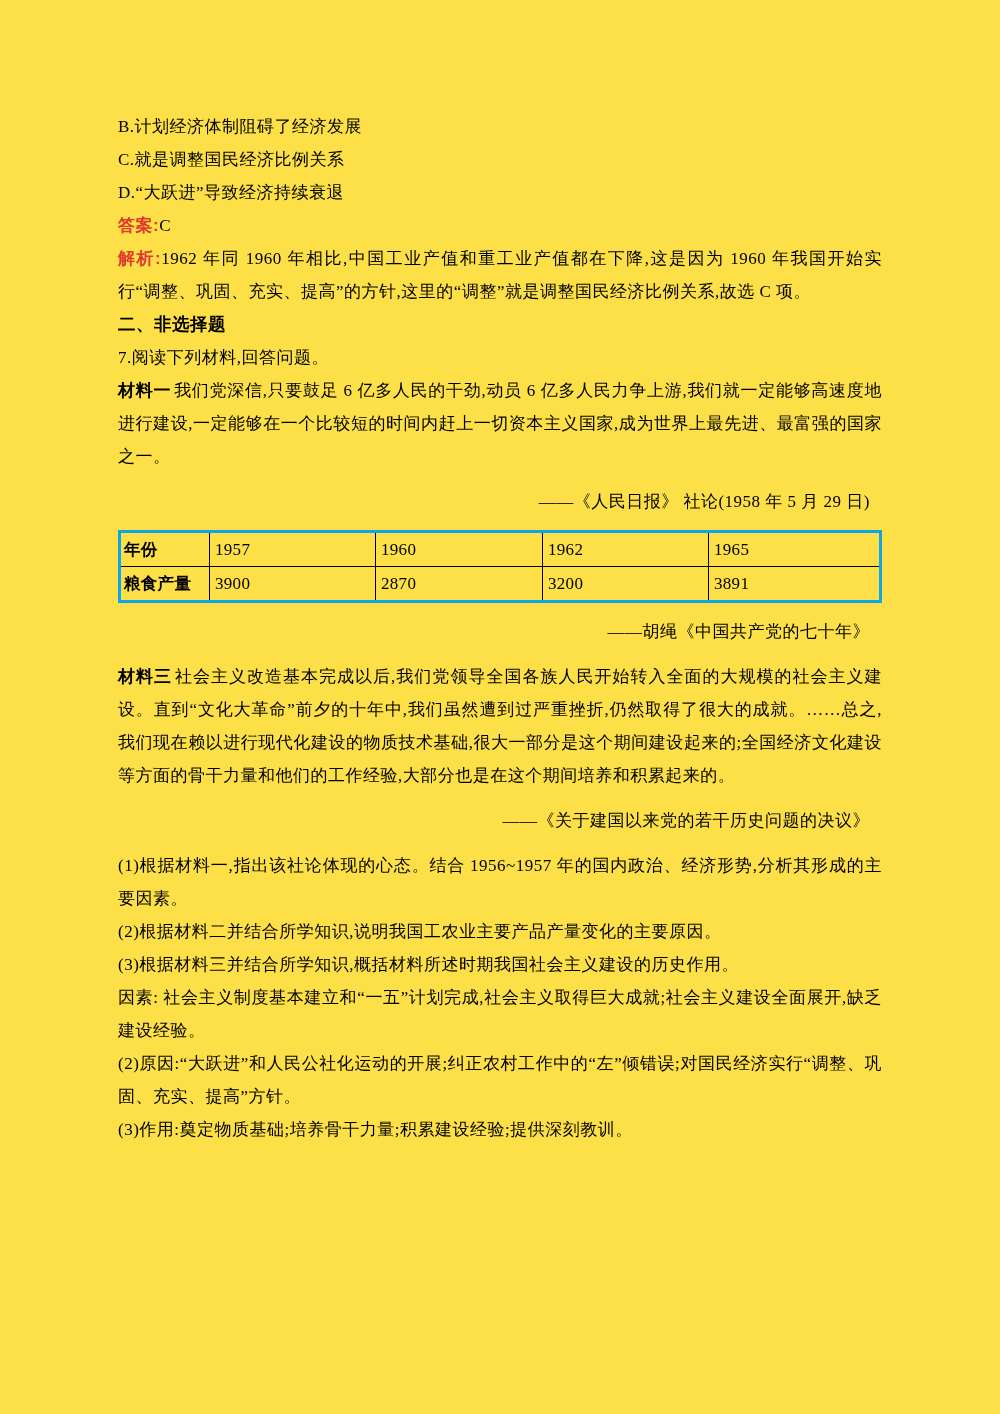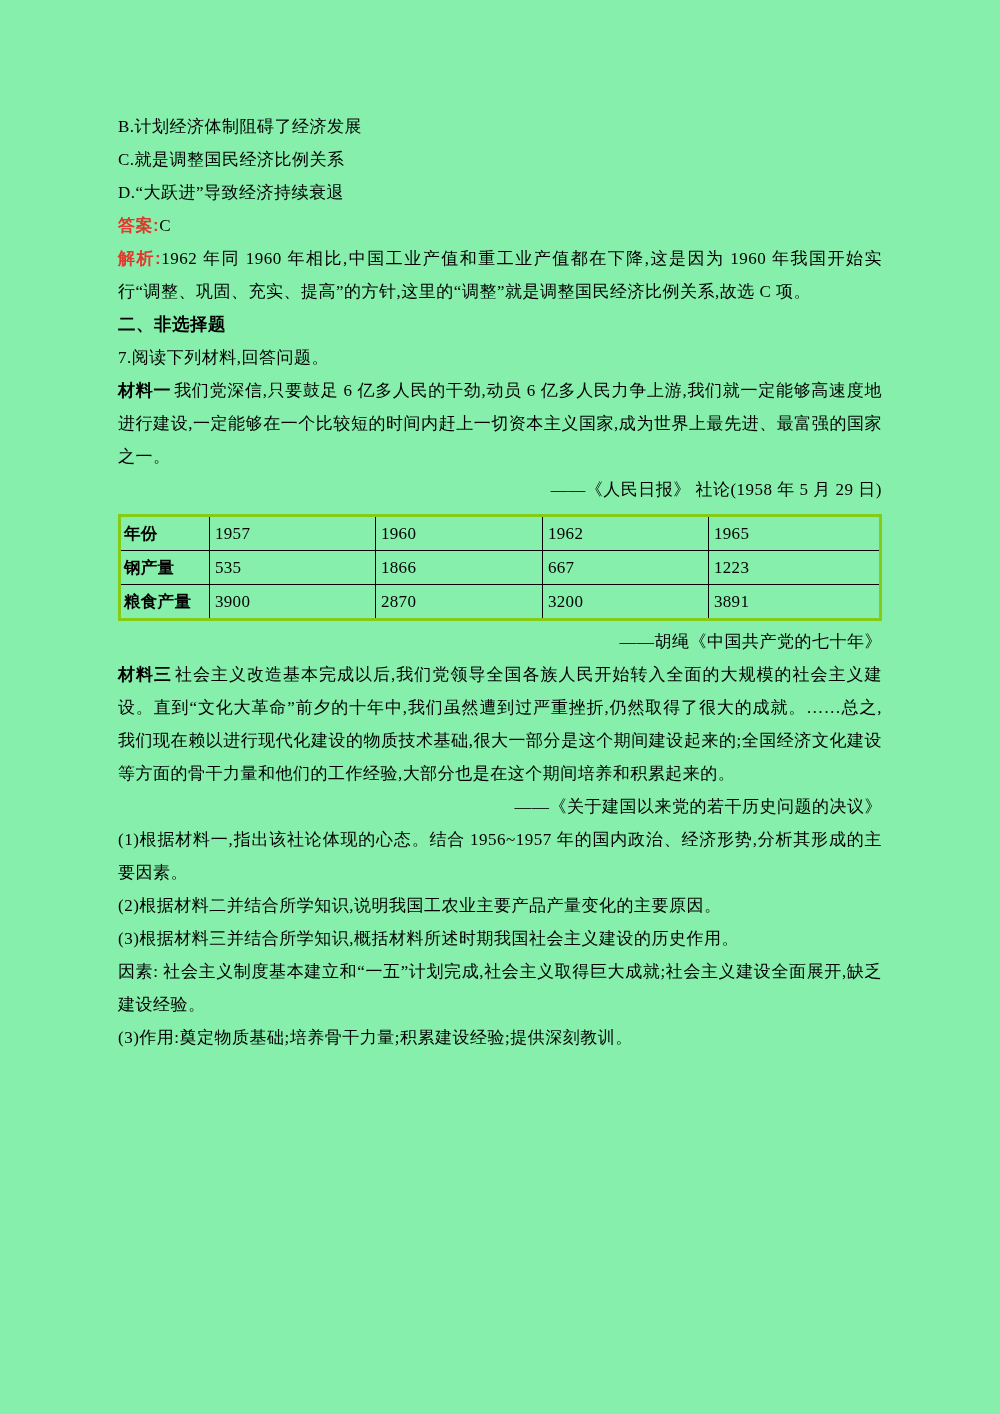--- a/index.html
+++ b/index.html
@@ -3,34 +3,34 @@
 <meta charset="utf-8">
 <style>
   html, body { margin: 0; padding: 0; background: #ffffff; }
   .page {
     position: relative;
     width: 1000px;
     height: 1414px;
     margin: 0 auto;
     box-sizing: border-box;
     padding: 110px 118px 0 118px;
-    background: #86efac;
+    background: #fde047;
     font-family: "Liberation Serif", "DejaVu Serif", serif;
     color: #000000;
     overflow: hidden;
   }
   .line {
     margin: 0;
     font-size: 17px;
     line-height: 33px;
     letter-spacing: 0.5px;
     text-align: justify;
   }
   .src {
-    margin: 0;
+    margin: 12px;
     font-size: 17px;
     line-height: 33px;
     letter-spacing: 0.5px;
     text-align: right;
   }
   .red-label {
     color: #e0392e;
     font-weight: bold;
     font-family: "Liberation Sans", "DejaVu Sans", sans-serif;
     margin-top: 13px;
@@ -45,21 +45,21 @@
   }
   .mat-label {
     font-weight: bold;
     font-family: "Liberation Sans", "DejaVu Sans", sans-serif;
     margin-right: 3px;
   }
   table.prod {
     width: 100%;
     border-collapse: collapse;
     table-layout: fixed;
-    border: 3px solid #84cc16;
+    border: 3px solid #0ea5e9;
     margin: 8px 0 4px 0;
   }
   table.prod td {
     border: 1px solid #000;
     height: 33px;
     font-size: 17px;
     padding: 0 5px;
     vertical-align: middle;
     letter-spacing: 0.3px;
     white-space: nowrap;
@@ -108,41 +108,35 @@
     </colgroup>
     <tbody>
       <tr>
         <td class="rh">年份</td>
         <td>1957</td>
         <td>1960</td>
         <td>1962</td>
         <td>1965</td>
       </tr>
       <tr>
-        <td class="rh">钢产量</td>
-        <td>535</td>
-        <td>1866</td>
-        <td>667</td>
-        <td>1223</td>
-      </tr>
-      <tr>
         <td class="rh">粮食产量</td>
         <td>3900</td>
         <td>2870</td>
         <td>3200</td>
         <td>3891</td>
       </tr>
     </tbody>
   </table>
 
   <p class="src">——胡绳《中国共产党的七十年》</p>
 
   <p class="line"><span class="mat-label">材料三</span><span>社会主义改造基本完成以后,我们党领导全国各族人民开始转入全面的大规模的社会主义建设。直到“文化大革命”前夕的十年中,我们虽然遭到过严重挫折,仍然取得了很大的成就。……总之,我们现在赖以进行现代化建设的物质技术基础,很大一部分是这个期间建设起来的;全国经济文化建设等方面的骨干力量和他们的工作经验,大部分也是在这个期间培养和积累起来的。</span></p>
   <p class="src">——《关于建国以来党的若干历史问题的决议》</p>
 
   <p class="line">(1)根据材料一,指出该社论体现的心态。结合 1956~1957 年的国内政治、经济形势,分析其形成的主要因素。</p>
   <p class="line">(2)根据材料二并结合所学知识,说明我国工农业主要产品产量变化的主要原因。</p>
   <p class="line">(3)根据材料三并结合所学知识,概括材料所述时期我国社会主义建设的历史作用。</p>
 
   <p class="line">因素: 社会主义制度基本建立和“一五”计划完成,社会主义取得巨大成就;社会主义建设全面展开,缺乏建设经验。</p>
+  <p class="line">(2)原因:“大跃进”和人民公社化运动的开展;纠正农村工作中的“左”倾错误;对国民经济实行“调整、巩固、充实、提高”方针。</p>
   <p class="line">(3)作用:奠定物质基础;培养骨干力量;积累建设经验;提供深刻教训。</p>
 
 </div>
 
 </body></html>

